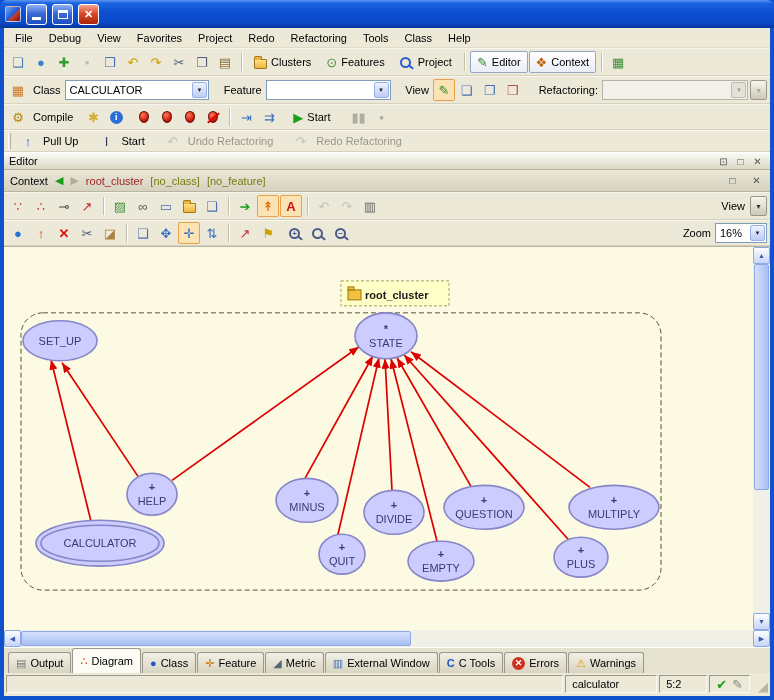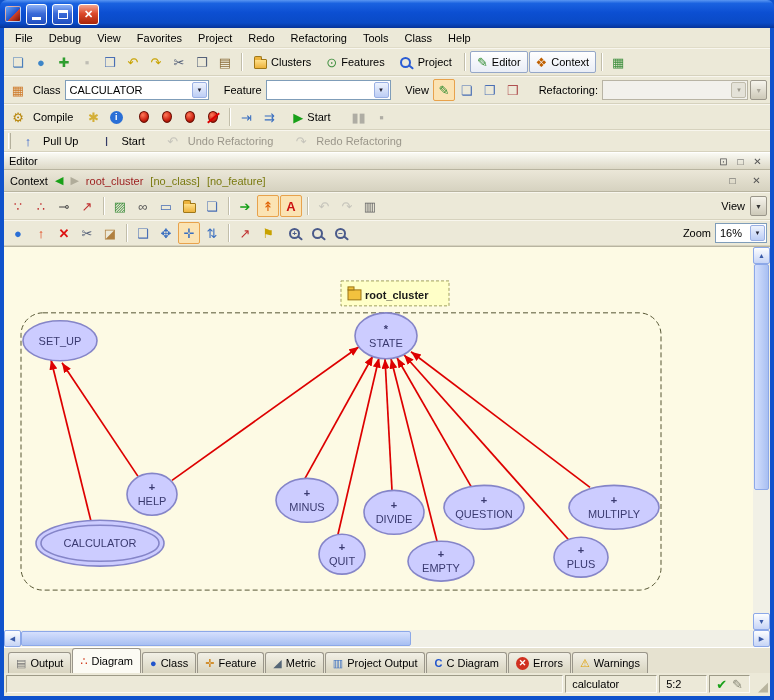--- a/index.html
+++ b/index.html
@@ -548,25 +548,25 @@
         <span class="tab">
           <span class="glyph-ico" style="color: rgb(204, 119, 0);">✛</span>
           <span class="tab-label">Feature</span>
         </span>
         <span class="tab">
           <span class="glyph-ico" style="color: rgb(85, 102, 119);">◢</span>
           <span class="tab-label">Metric</span>
         </span>
         <span class="tab">
           <span class="glyph-ico" style="color: rgb(58, 111, 192);">▥</span>
-          <span class="tab-label">Project Output</span>
+          <span class="tab-label">External Window</span>
         </span>
         <span class="tab">
           <span class="glyph-ico" style="color: rgb(34, 85, 204); font-weight: bold;">C</span>
-          <span class="tab-label">C Diagram</span>
+          <span class="tab-label">C Tools</span>
         </span>
         <span class="tab">
           <span class="badge-ico" style="background: rgb(208, 48, 32);">✕</span>
           <span class="tab-label">Errors</span>
         </span>
         <span class="tab">
           <span class="glyph-ico" style="color: rgb(224, 160, 0);">⚠</span>
           <span class="tab-label">Warnings</span>
         </span>
       </div>

